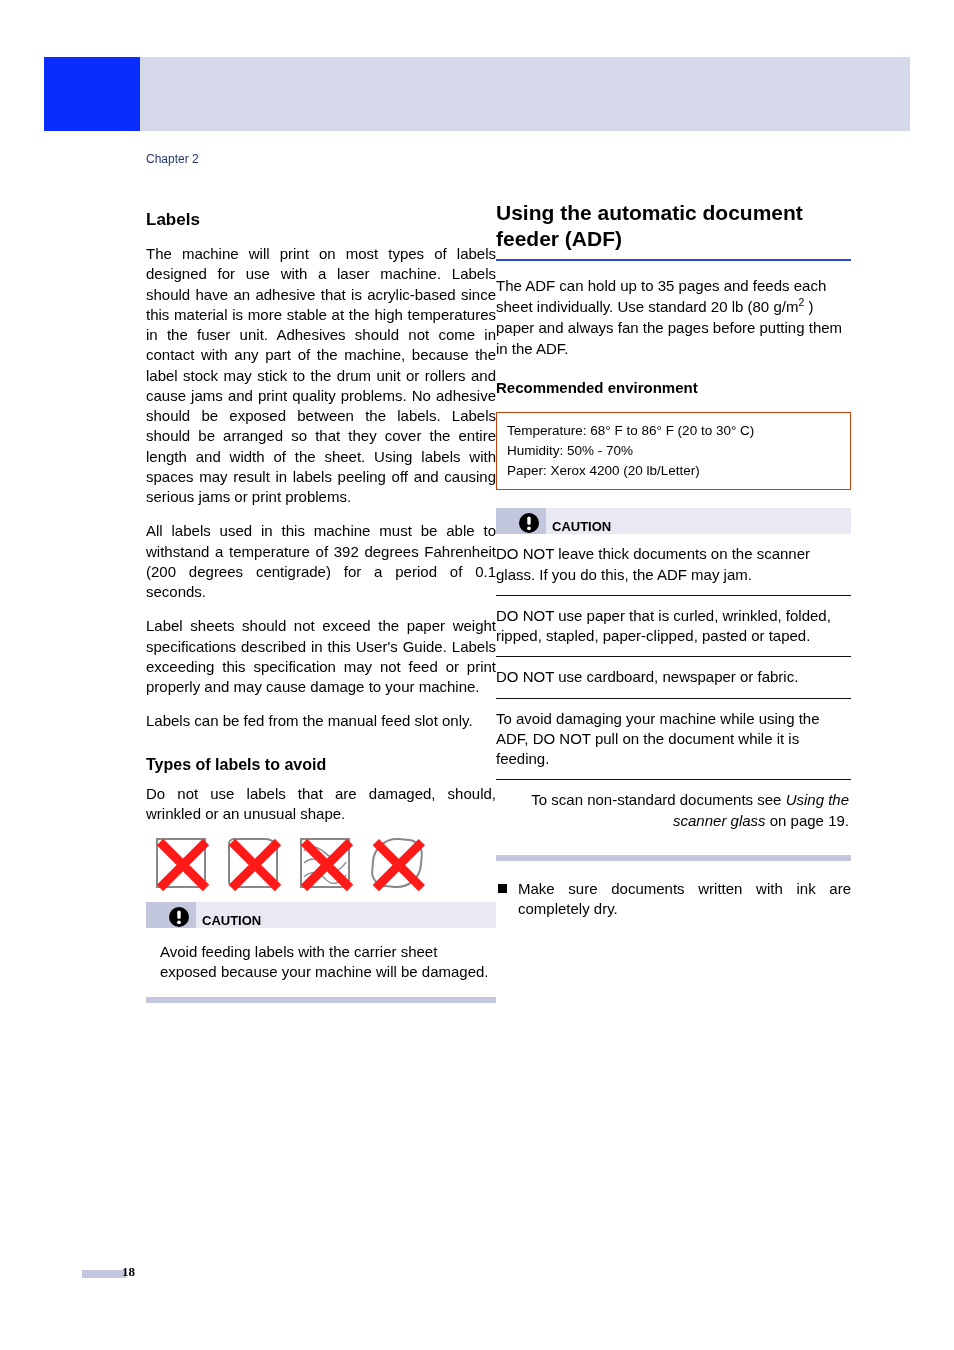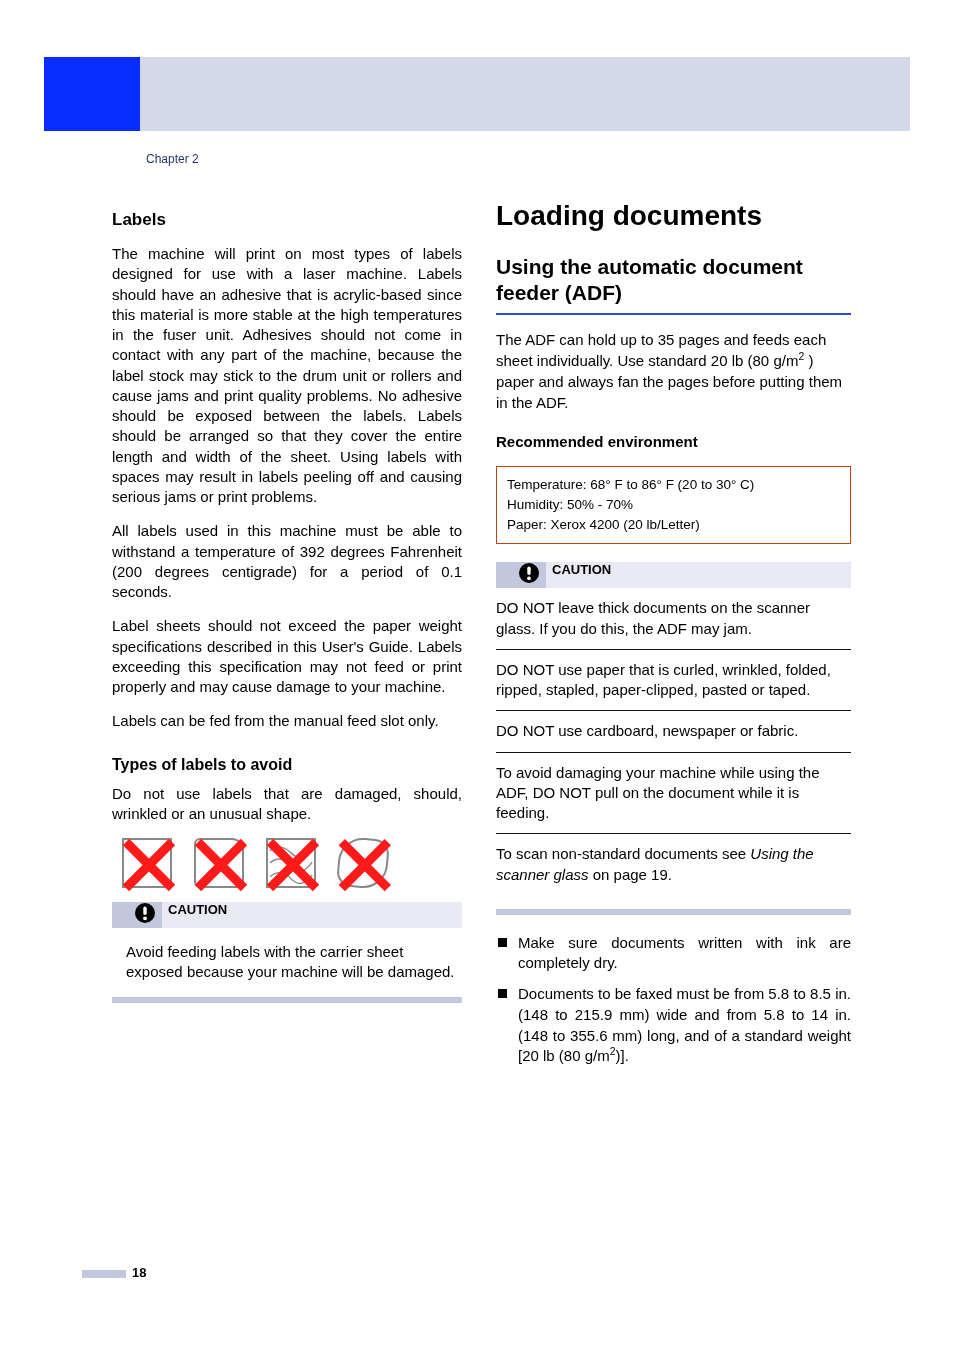--- a/index.html
+++ b/index.html
@@ -2,50 +2,50 @@
 <html><head>
 <meta charset="utf-8">
 <style>
   * { margin: 0; padding: 0; box-sizing: border-box; }
   html, body { width: 954px; height: 1350px; font-family: Arial, Helvetica, sans-serif; background: #fff; color: #000; }
   .page { width: 954px; height: 1350px; position: relative; }
   .topbar { position: absolute; top: 57px; left: 44px; width: 866px; height: 74px; background: #fff; }
   .topbar .blue { position: absolute; left: 0; top: 0; width: 96px; height: 74px; background: #0a2dff; }
   .topbar .grey { position: absolute; left: 96px; top: 0; width: 770px; height: 74px; background: #d5d8e9; }
   .chapter { position: absolute; top: 152px; left: 146px; font-size: 12px; color: #22356f; }
-  .leftcol { position: absolute; top: 210px; left: 112px; width: 350px; }
+  .leftcol { position: absolute; top: 210px; left: 146px; width: 350px; }
   .rightcol { position: absolute; top: 200px; left: 496px; width: 355px; }
   h3.labels { font-size: 17px; font-weight: bold; margin-bottom: 14px; }
   p.body { font-size: 15px; line-height: 1.35; margin-bottom: 14px; text-align: justify; }
   h3.avoid { font-size: 16px; font-weight: bold; margin-top: 24px; margin-bottom: 10px; }
   .icons-row { display: flex; gap: 22px; margin: 10px 0 14px 10px; }
   .label-bad { width: 50px; height: 50px; border: 2px solid #888; position: relative; }
   .label-bad.curl { border-radius: 6px 12px 6px 6px; }
   .label-bad svg.content { position:absolute; left:0; top:0; width:100%; height:100%; }
   .redx { position: absolute; left: -4px; top: -4px; width: 58px; height: 58px; }
-  .caution-bar { position: relative; margin-top: 6px; height: 26px; display:flex; align-items:flex-start; }
+  .caution-bar { position: relative; margin-top: 6px; height: 26px; display:flex; align-items:flex-end; }
   .caution-bar .stripe { position:absolute; left:0; top:0; width:100%; height:26px; background: linear-gradient(to right, #c3c7de 0, #c3c7de 50px, #e8e9f2 50px, #e8e9f2 100%); }
   .caution-icon { position: relative; width: 22px; height: 22px; margin-left: 22px; z-index:2; }
   .caution-label { position: relative; font-size: 13px; font-weight: bold; margin-left: 12px; z-index:2; }
   .caution-body { padding: 14px 0 0 14px; font-size: 15px; line-height: 1.35; }
   .caution-end { width: 100%; height: 6px; background: #c3c7de; margin-top: 14px; }
   h1.loading { font-size: 28px; font-weight: bold; margin-bottom: 22px; }
   h2.adf { font-size: 21px; font-weight: bold; line-height: 1.25; margin-bottom: 6px; }
   .blue-rule { width: 100%; height: 2px; background: #2a4bd8; margin-bottom: 14px; }
   p.adfbody { font-size: 15px; line-height: 1.4; margin-bottom: 20px; }
   sup { font-size: 0.7em; vertical-align: super; line-height:0; }
   h3.recenv { font-size: 15px; font-weight: bold; margin-bottom: 16px; margin-top: 2px; }
   .env-box { border: 1px solid #c2410c; padding: 8px 10px; font-size: 13.5px; line-height: 1.5; margin-bottom: 18px; }
   .caution-list p { font-size: 15px; line-height: 1.35; padding: 10px 2px 10px 0; border-bottom: 1px solid #111; }
-  .caution-list p:last-child { border-bottom: none; }
+  .caution-list p:last-child { border-bottom: none; text-align: right; }
   .caution-list .xref { font-style: italic; }
   ul.bullets { list-style: none; padding: 0; margin-top: 18px; }
   ul.bullets li { position: relative; padding-left: 22px; font-size: 15px; line-height: 1.38; margin-bottom: 10px; text-align: justify; }
   ul.bullets li::before { content: ""; position: absolute; left: 2px; top: 5px; width: 9px; height: 9px; background: #000; }
-  .pagenum { position: absolute; bottom: 70px; left: 132px; font-size: 13px; font-weight: bold; }
+  .pagenum { position: absolute; bottom: 70px; left: 122px; font-size: 13px; font-weight: bold; font-family: Liberation Serif, serif; }
   .pagenum-bar { position: absolute; bottom: 72px; left: 82px; width: 44px; height: 8px; background: #c3c7de; }
 </style>
 </head>
 <body>
 
 <div class="page">
   <div class="topbar">
     <div class="blue"></div>
     <div class="grey"></div>
   </div>
@@ -95,21 +95,20 @@
         <rect x="9.3" y="4.5" width="3.4" height="8.5" rx="1.7" fill="#fff"></rect>
         <circle cx="11" cy="16.3" r="1.9" fill="#fff"></circle>
       </svg>
       <span class="caution-label">CAUTION</span>
     </div>
     <div class="caution-body">Avoid feeding labels with the carrier sheet exposed because your machine will be damaged.</div>
     <div class="caution-end"></div>
   </div>
 
   <div class="rightcol">
-    <h1 class="loading">Loading documents</h1>
     <h2 class="adf">Using the automatic document feeder (ADF)</h2>
     <div class="blue-rule"></div>
 
     <p class="adfbody">
       <span>The ADF can hold up to 35 pages and feeds each sheet individually. Use standard 20 lb (80 g/m</span><sup>2</sup><span> ) paper and always fan the pages before putting them in the ADF.</span>
     </p>
 
     <h3 class="recenv">Recommended environment</h3>
     <div class="env-box">
       <div>Temperature: 68° F to 86° F (20 to 30° C)</div>
@@ -133,21 +132,18 @@
       <p>DO NOT use cardboard, newspaper or fabric.</p>
       <p>To avoid damaging your machine while using the ADF, DO NOT pull on the document while it is feeding.</p>
       <p>
         <span>To scan non-standard documents see </span><span class="xref">Using the scanner glass</span><span> on page 19.</span>
       </p>
     </div>
     <div class="caution-end"></div>
 
     <ul class="bullets">
       <li>Make sure documents written with ink are completely dry.</li>
-      <li>
-        <span>Documents to be faxed must be from 5.8 to 8.5 in. (148 to 215.9 mm) wide and from 5.8 to 14 in. (148 to 355.6 mm) long, and of a standard weight [20 lb (80 g/m</span><sup>2</sup><span>)].</span>
-      </li>
     </ul>
   </div>
 
   <div class="pagenum-bar"></div>
   <div class="pagenum">18</div>
 </div>
 
 </body></html>

